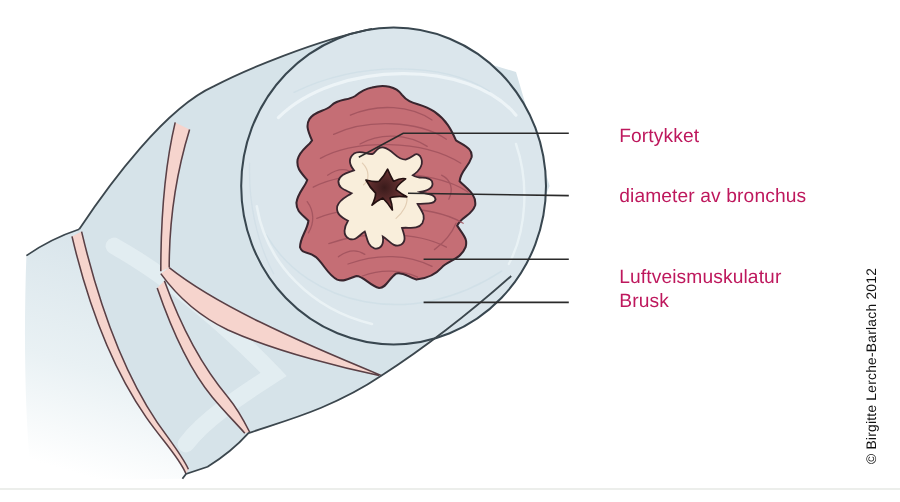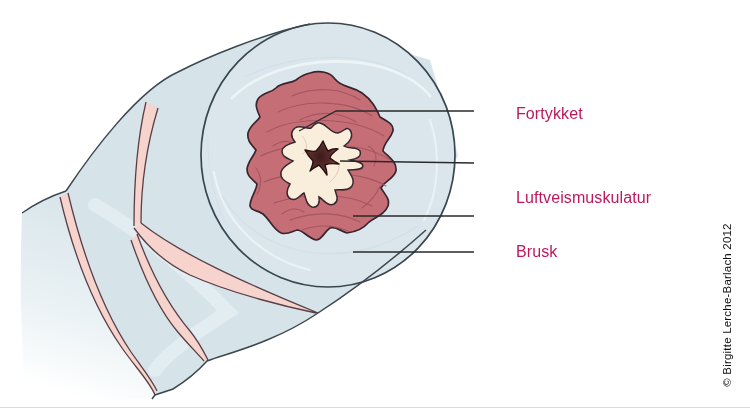--- a/index.html
+++ b/index.html
@@ -155,22 +155,23 @@
       <path d="M 353,252 L 474,252"></path>
     </g>
 
     <line x1="0" y1="407.5" x2="750" y2="407.5" stroke="#d9ddd8" stroke-width="1"></line>
   </svg>
 
   <div class="anno" style="top:104px">
     <div>Fortykket</div>
   </div>
   <div class="anno" style="top:154px">
+    <div>diameter av bronchus</div>
   </div>
-  <div class="anno" style="top:188px">
+  <div class="anno" style="top:222px">
     <div>Luftveismuskulatur</div>
   </div>
   <div class="anno" style="top:242px">
     <div>Brusk</div>
   </div>
 
   <div class="credit">© Birgitte Lerche-Barlach 2012</div>
 
 </div>
 

